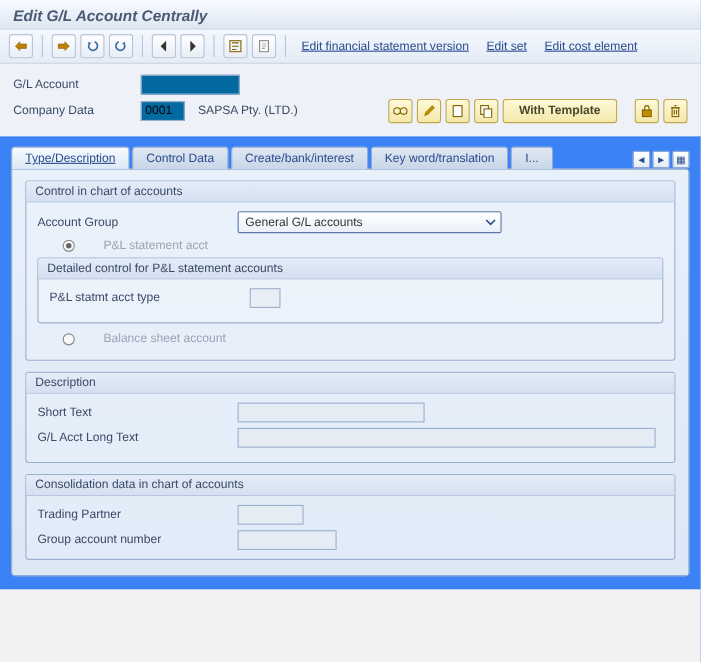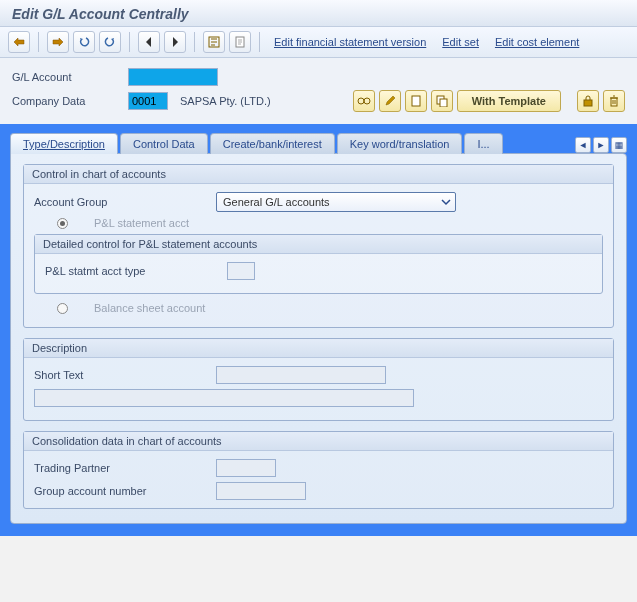--- a/index.html
+++ b/index.html
@@ -48,21 +48,21 @@
     cursor: pointer;
     padding: 0 6px;
   }
   .header-area {
     background: #eef2f8;
     padding: 10px 12px 8px;
   }
   .field-row { display:flex; align-items:center; margin-bottom:4px; gap:6px; }
   .field-label { width:110px; color:#3a4a66; }
   .text-input {
-    border:1px solid #9bb0d0; height:18px; background:#0ea5e9; padding:0 3px;
+    border:1px solid #9bb0d0; height:18px; background:#0369a1; padding:0 3px;
     font-size:11px;
   }
   .readonly-text { color:#3a4a66; margin-left:6px; }
   .btn-row { display:inline-flex; gap:4px; align-items:center; margin-left:auto;font-weight:bold; }
   .sq-btn {
     width:22px; height:22px;
     border:1px solid #c0a850;
     background:linear-gradient(#fff8d8,#f4e8a8);
     border-radius:3px;
     display:inline-flex; align-items:center; justify-content:center;
@@ -328,20 +328,21 @@
     </div>
 
     <div class="groupbox">
       <div class="groupbox-title">Description</div>
       <div class="groupbox-body">
         <div class="form-row">
           <span class="form-label">Short Text</span>
           <input class="ro-input" style="width: 170px;">
         </div>
         <div class="form-row">
+          <span class="form-label">G/L Acct Long Text</span>
           <input class="ro-input" style="width: 380px;">
         </div>
       </div>
     </div>
 
     <div class="groupbox" style="margin-bottom:0">
       <div class="groupbox-title">Consolidation data in chart of accounts</div>
       <div class="groupbox-body">
         <div class="form-row">
           <span class="form-label">Trading Partner</span>

